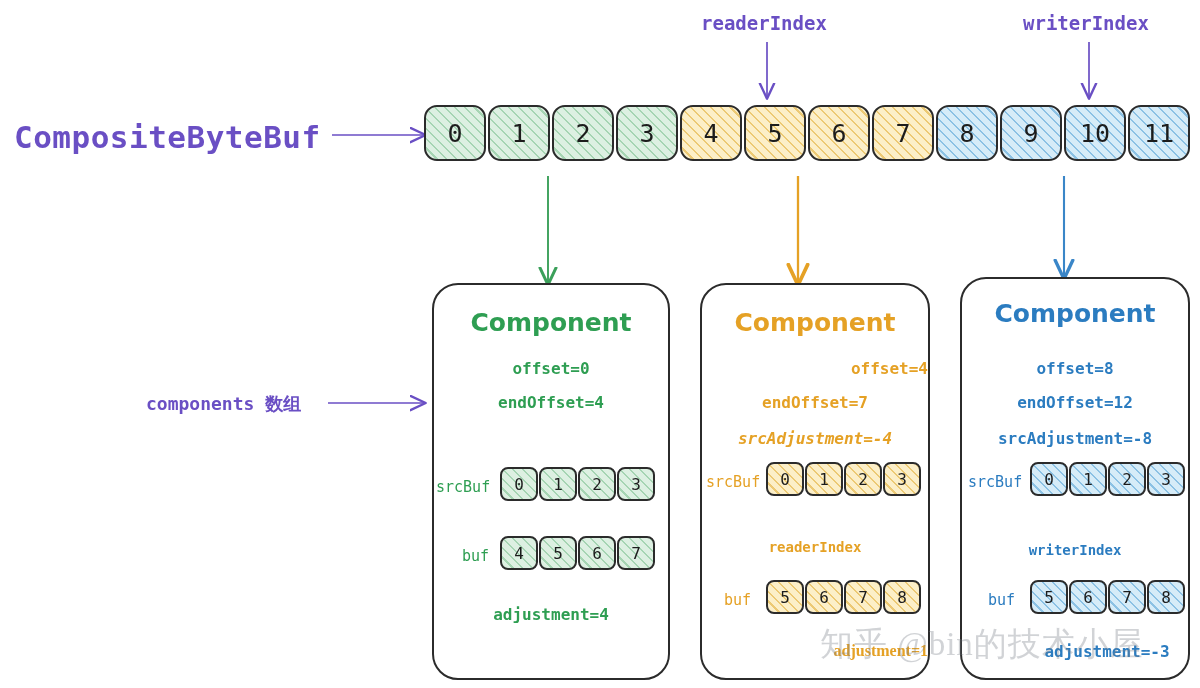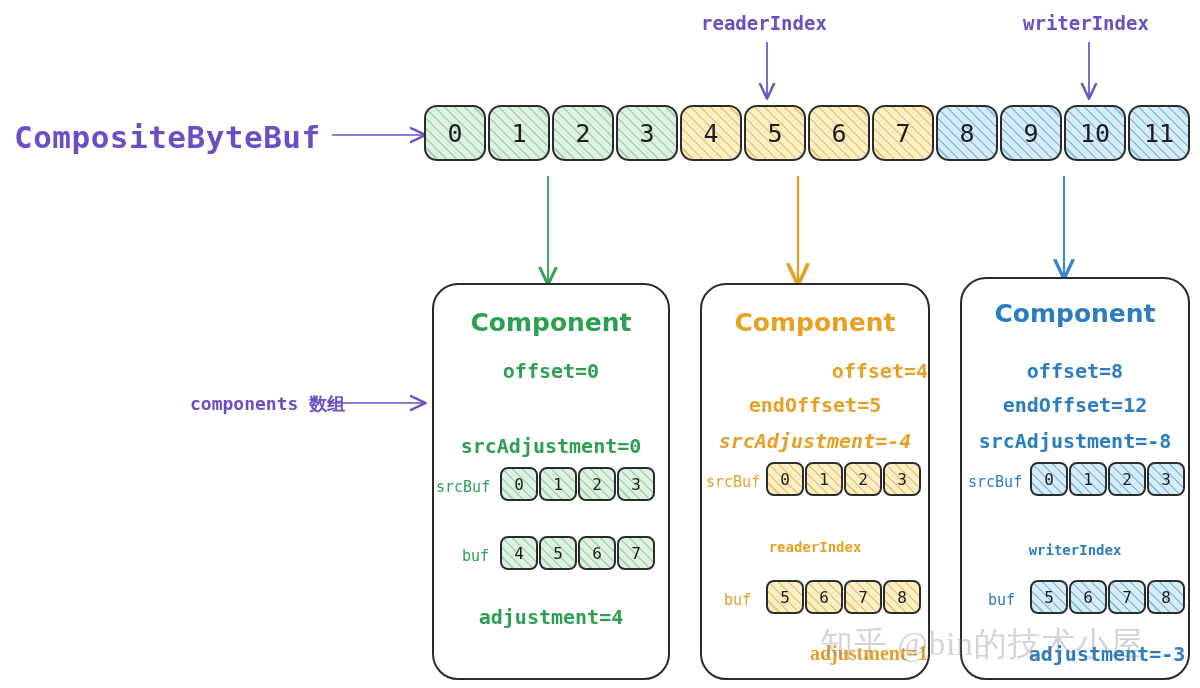--- a/index.html
+++ b/index.html
@@ -35,29 +35,28 @@
     letter-spacing: 0.5px;
   }
   .lbl-top {
     font-size: 19px;
     font-weight: 600;
     font-family: "DejaVu Sans Mono", monospace;
   }
   .lbl-left {
     font-size: 18px;
     font-weight: 700;
-    margin-left: 44px;
   }
   .comp-title {
     font-size: 25px;
     font-weight: 700;
     font-family: "DejaVu Sans", sans-serif;
   }
   .field {
-    font-size: 20px;
+    font-size: 16px;
     font-weight: 700;
   }
   .rowlabel {
     font-size: 15px;
     font-weight: 400;
   }
   .inner-note {
     font-size: 14px;
     font-weight: 700;
   }
@@ -217,22 +216,22 @@
       <div class="cell topcell c-blue">
         <span>11</span>
       </div>
     </div>
 
   <div class="compbox" style="left:432px; top:283px; width:238px; height:397px;">
     <div class="tx comp-title green" style="left:0; right:0; top:23px; text-align:center; width:100%;">Component</div>
 
     <div class="tx field green" style="left:0; right:0; top:74px; text-align:center; width:100%;">offset=0</div>
 
-
-    <div class="tx field green" style="left:0; right:0; top:149px; text-align:center; width:100%;">srcAdjustment=0</div>
+    <div class="tx field green" style="left:0; right:0; top:108px; text-align:center; width:100%;">endOffset=4</div>
+
 
     <div class="tx rowlabel green" style="left:2px; top:193px;">srcBuf</div>
     <div class="cellrow" id="c1-srcbuf" style="left:66px; top:182px;">
         <div class="cell minicell c-green">
           <span>0</span>
         </div>
         <div class="cell minicell c-green">
           <span>1</span>
         </div>
         <div class="cell minicell c-green">
@@ -260,21 +259,21 @@
       </div>
 
     <div class="tx field green" style="left:0; right:0; top:320px; text-align:center; width:100%;">adjustment=4</div>
   </div>
 
   <div class="compbox" style="left:700px; top:283px; width:230px; height:397px;">
     <div class="tx comp-title orange" style="left:0; right:0; top:23px; text-align:center; width:100%;">Component</div>
 
     <div class="tx field orange" style="left:0; right:0; top:74px; text-align:right; width:100%;">offset=4</div>
 
-    <div class="tx field orange" style="left:0; right:0; top:108px; text-align:center; width:100%;">endOffset=5</div>
+    <div class="tx field orange" style="left:0; right:0; top:108px; text-align:center; width:100%;">endOffset=7</div>
 
     <div class="tx field orange" style="left:0; right:0; top:144px; text-align:center; width:100%;font-style:italic;">srcAdjustment=-4</div>
 
     <div class="tx rowlabel orange" style="left:4px; top:188px;">srcBuf</div>
     <div class="cellrow" id="c2-srcbuf" style="left:64px; top:177px;">
         <div class="cell minicell c-orange">
           <span>0</span>
         </div>
         <div class="cell minicell c-orange">
           <span>1</span>

